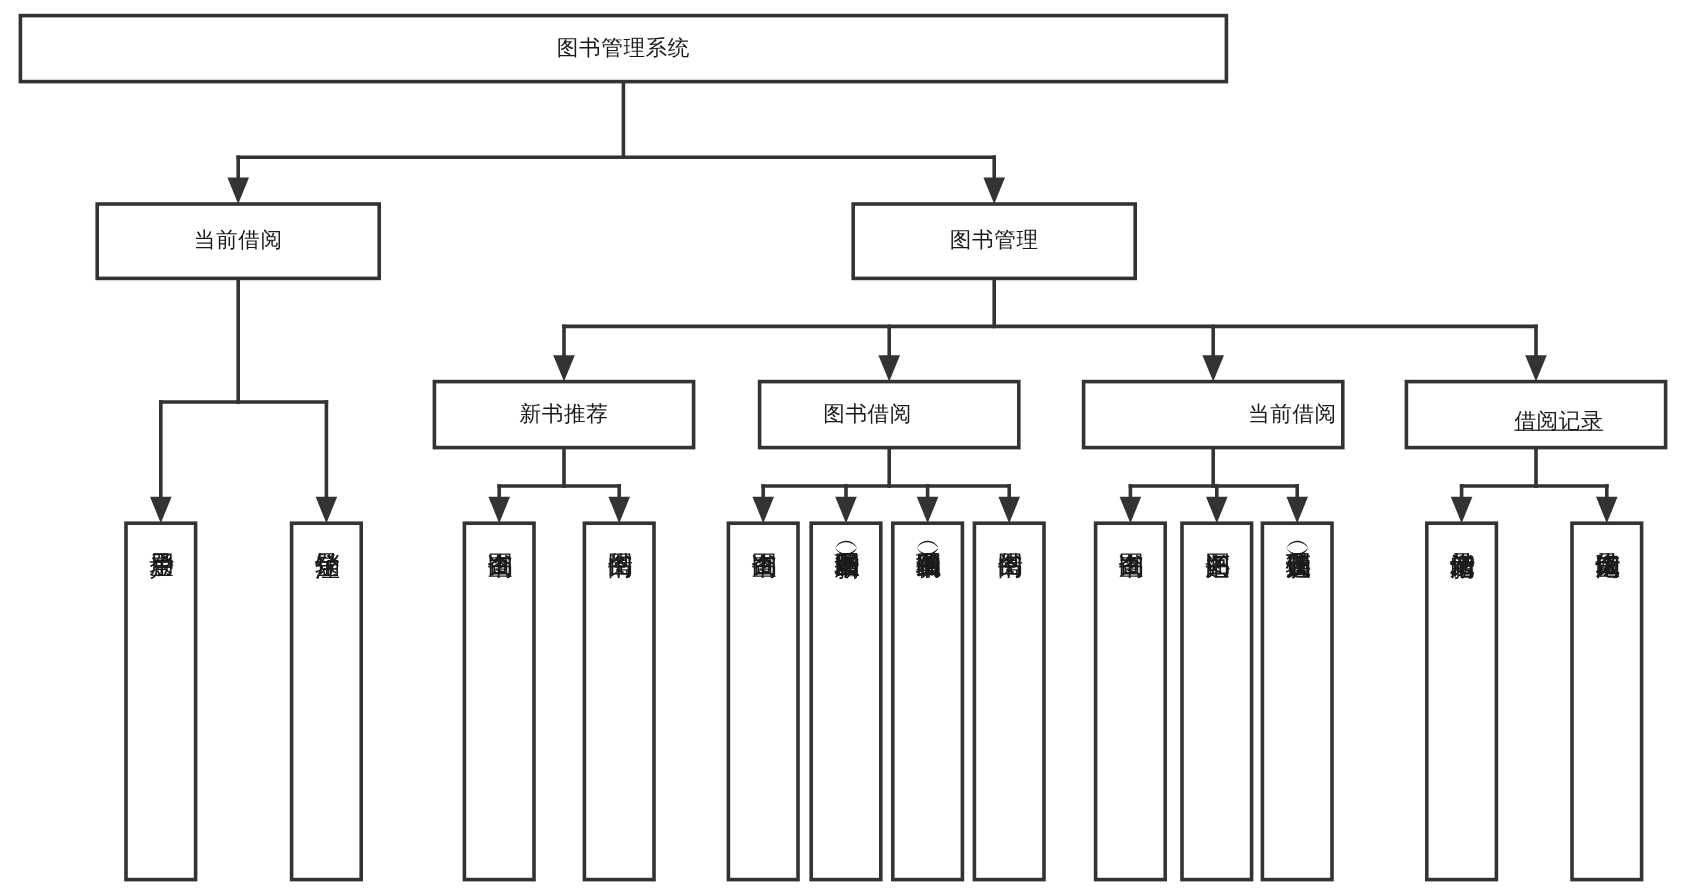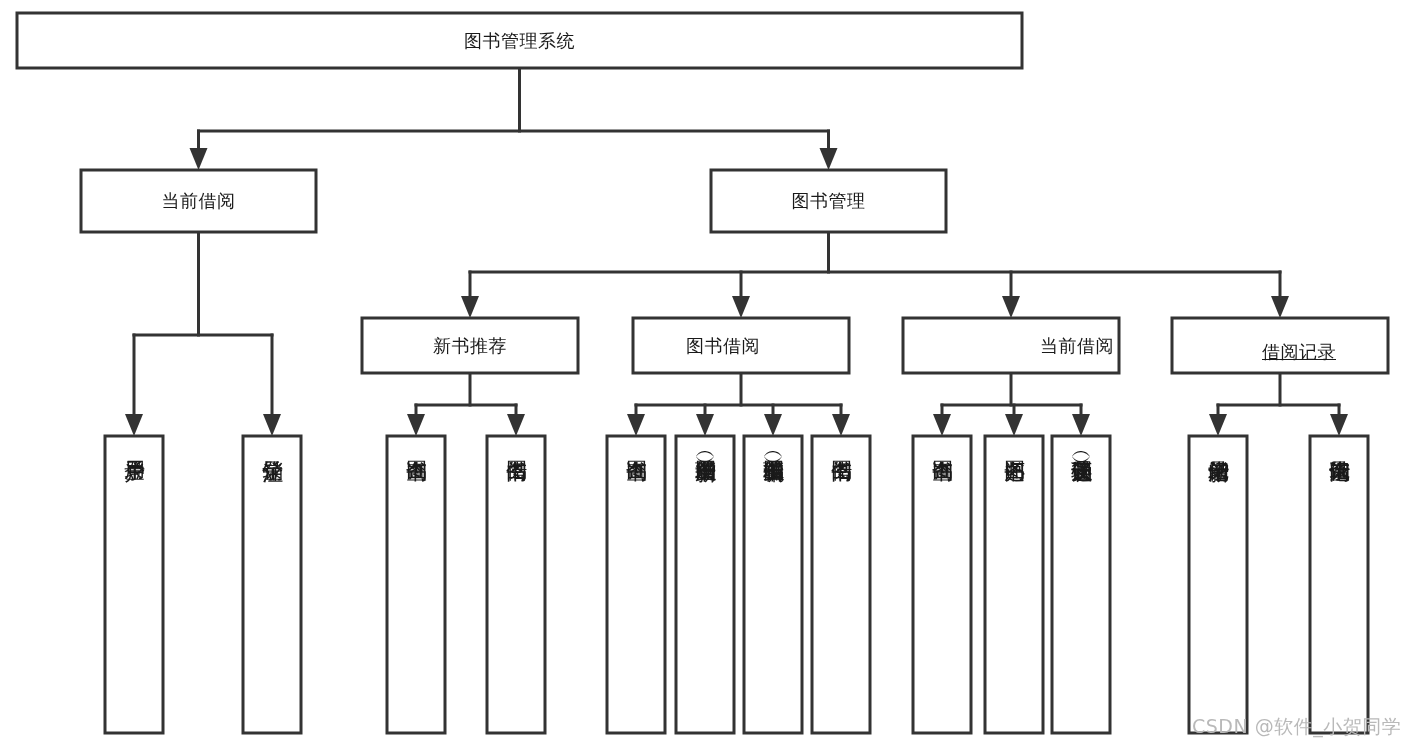--- a/index.html
+++ b/index.html
@@ -174,15 +174,14 @@
       <div class="node-label-v" style="left: 676px; top: 436px; width: 58px; height: 297px;">新增图书（管理员）</div>
       <div class="node-label-v" style="left: 744px; top: 436px; width: 58px; height: 297px;">编辑图书（管理员）</div>
       <div class="node-label-v" style="left: 812px; top: 436px; width: 58px; height: 297px;">借阅图书</div>
       <div class="node-label-v" style="left: 913px; top: 436px; width: 58px; height: 297px;">查询图书</div>
       <div class="node-label-v" style="left: 985px; top: 436px; width: 58px; height: 297px;">归还图书</div>
       <div class="node-label-v" style="left: 1052px; top: 436px; width: 58px; height: 297px;">确认归还（管理员）</div>
       <div class="node-label-v" style="left: 1189px; top: 436px; width: 58px; height: 297px;">新增借阅记录</div>
       <div class="node-label-v" style="left: 1310px; top: 436px; width: 58px; height: 297px;">查询借阅记录</div>
     </div>
 
-  <div class="watermark" style="left: 1192px; top: 714px;">CSDN @软件_小贺同学</div>
 
 </div>
 
 </body></html>

